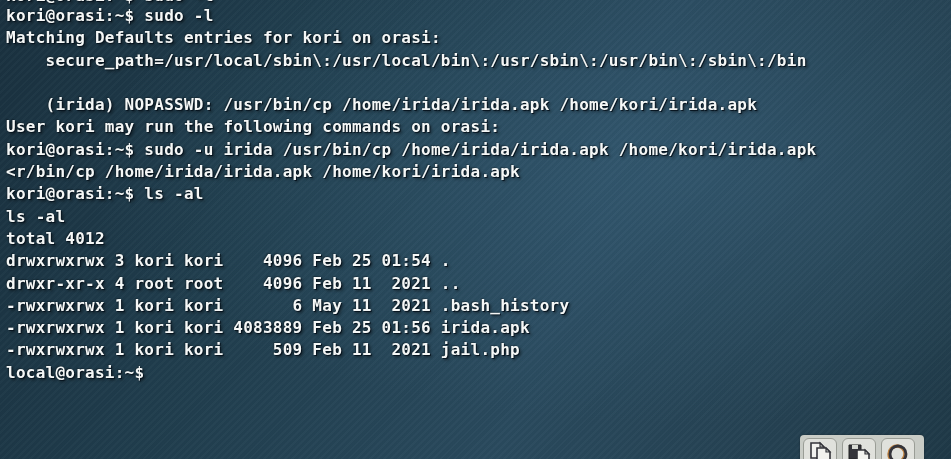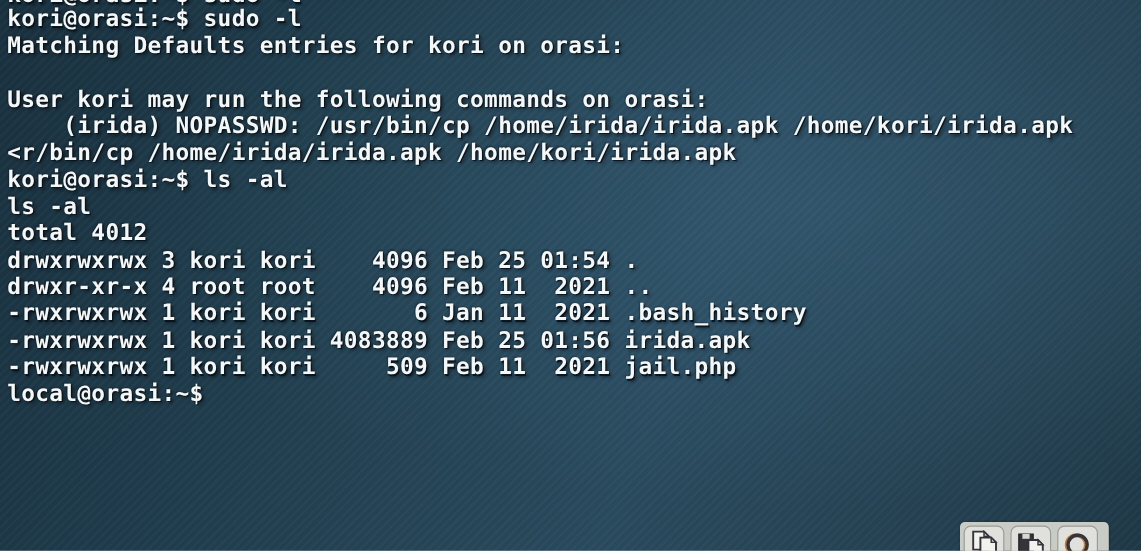--- a/index.html
+++ b/index.html
@@ -18,21 +18,21 @@
     font-family: "DejaVu Sans Mono", "Liberation Mono", monospace;
   }
 
   
   .screen {
     position: absolute;
     inset: 0;
     padding: 0 0 12px 6px;
     box-sizing: border-box;
     color: #f5f7f6;
-    font-size: 19px;
+    font-size: 16px;
     font-weight: bold;
     letter-spacing: 0.25px;
     text-shadow: 1px 1px 0 rgba(6,20,30,0.92), 2px 2px 3px rgba(0,0,0,0.5), -1px -1px 1px rgba(0,0,0,0.25);
   }
   .term-sliver {
     height: 5px;
     overflow: hidden;
   }
   .term-sliver span {
     display: block;
@@ -78,30 +78,32 @@
 </style>
 </head>
 <body>
 
 <div class="screen">
   <div class="term-sliver">
       <span>kori@orasi:~$ sudo -l</span>
     </div>
   <div class="term-line">kori@orasi:~$ sudo -l</div>
   <div class="term-line">Matching Defaults entries for kori on orasi:</div>
+  <div class="term-line">    secure_path=/usr/local/sbin\:/usr/local/bin\:/usr/sbin\:/usr/bin\:/sbin\:/bin</div>
   <div class="term-line"></div>
+  <div class="term-line">    (irida) NOPASSWD: /usr/bin/cp /home/irida/irida.apk /home/kori/irida.apk</div>
   <div class="term-line">User kori may run the following commands on orasi:</div>
-  <div class="term-line">    (irida) NOPASSWD: /usr/bin/cp /home/irida/irida.apk /home/kori/irida.apk</div>
+  <div class="term-line">kori@orasi:~$ sudo -u irida /usr/bin/cp /home/irida/irida.apk /home/kori/irida.apk</div>
   <div class="term-line">&lt;r/bin/cp /home/irida/irida.apk /home/kori/irida.apk</div>
   <div class="term-line">kori@orasi:~$ ls -al</div>
   <div class="term-line">ls -al</div>
   <div class="term-line">total 4012</div>
   <div class="term-line">drwxrwxrwx 3 kori kori    4096 Feb 25 01:54 .</div>
   <div class="term-line">drwxr-xr-x 4 root root    4096 Feb 11  2021 ..</div>
-  <div class="term-line">-rwxrwxrwx 1 kori kori       6 Jan 11  2021 .bash_history</div>
+  <div class="term-line">-rwxrwxrwx 1 kori kori       6 May 11  2021 .bash_history</div>
   <div class="term-line">-rwxrwxrwx 1 kori kori 4083889 Feb 25 01:56 irida.apk</div>
   <div class="term-line">-rwxrwxrwx 1 kori kori     509 Feb 11  2021 jail.php</div>
   <div class="term-line">local@orasi:~$</div>
 </div>
 
 <div class="tray">
   <div class="tray-btn">
     <svg width="26" height="26" viewBox="0 0 26 26">
       <path d="M4 3 h9 l4 4 v11 h-13 z" fill="#f2f2ee" stroke="#34343a" stroke-width="1.6"></path>
       <path d="M13 3 v4 h4 z" fill="#c9ccc6" stroke="#34343a" stroke-width="1.2"></path>

